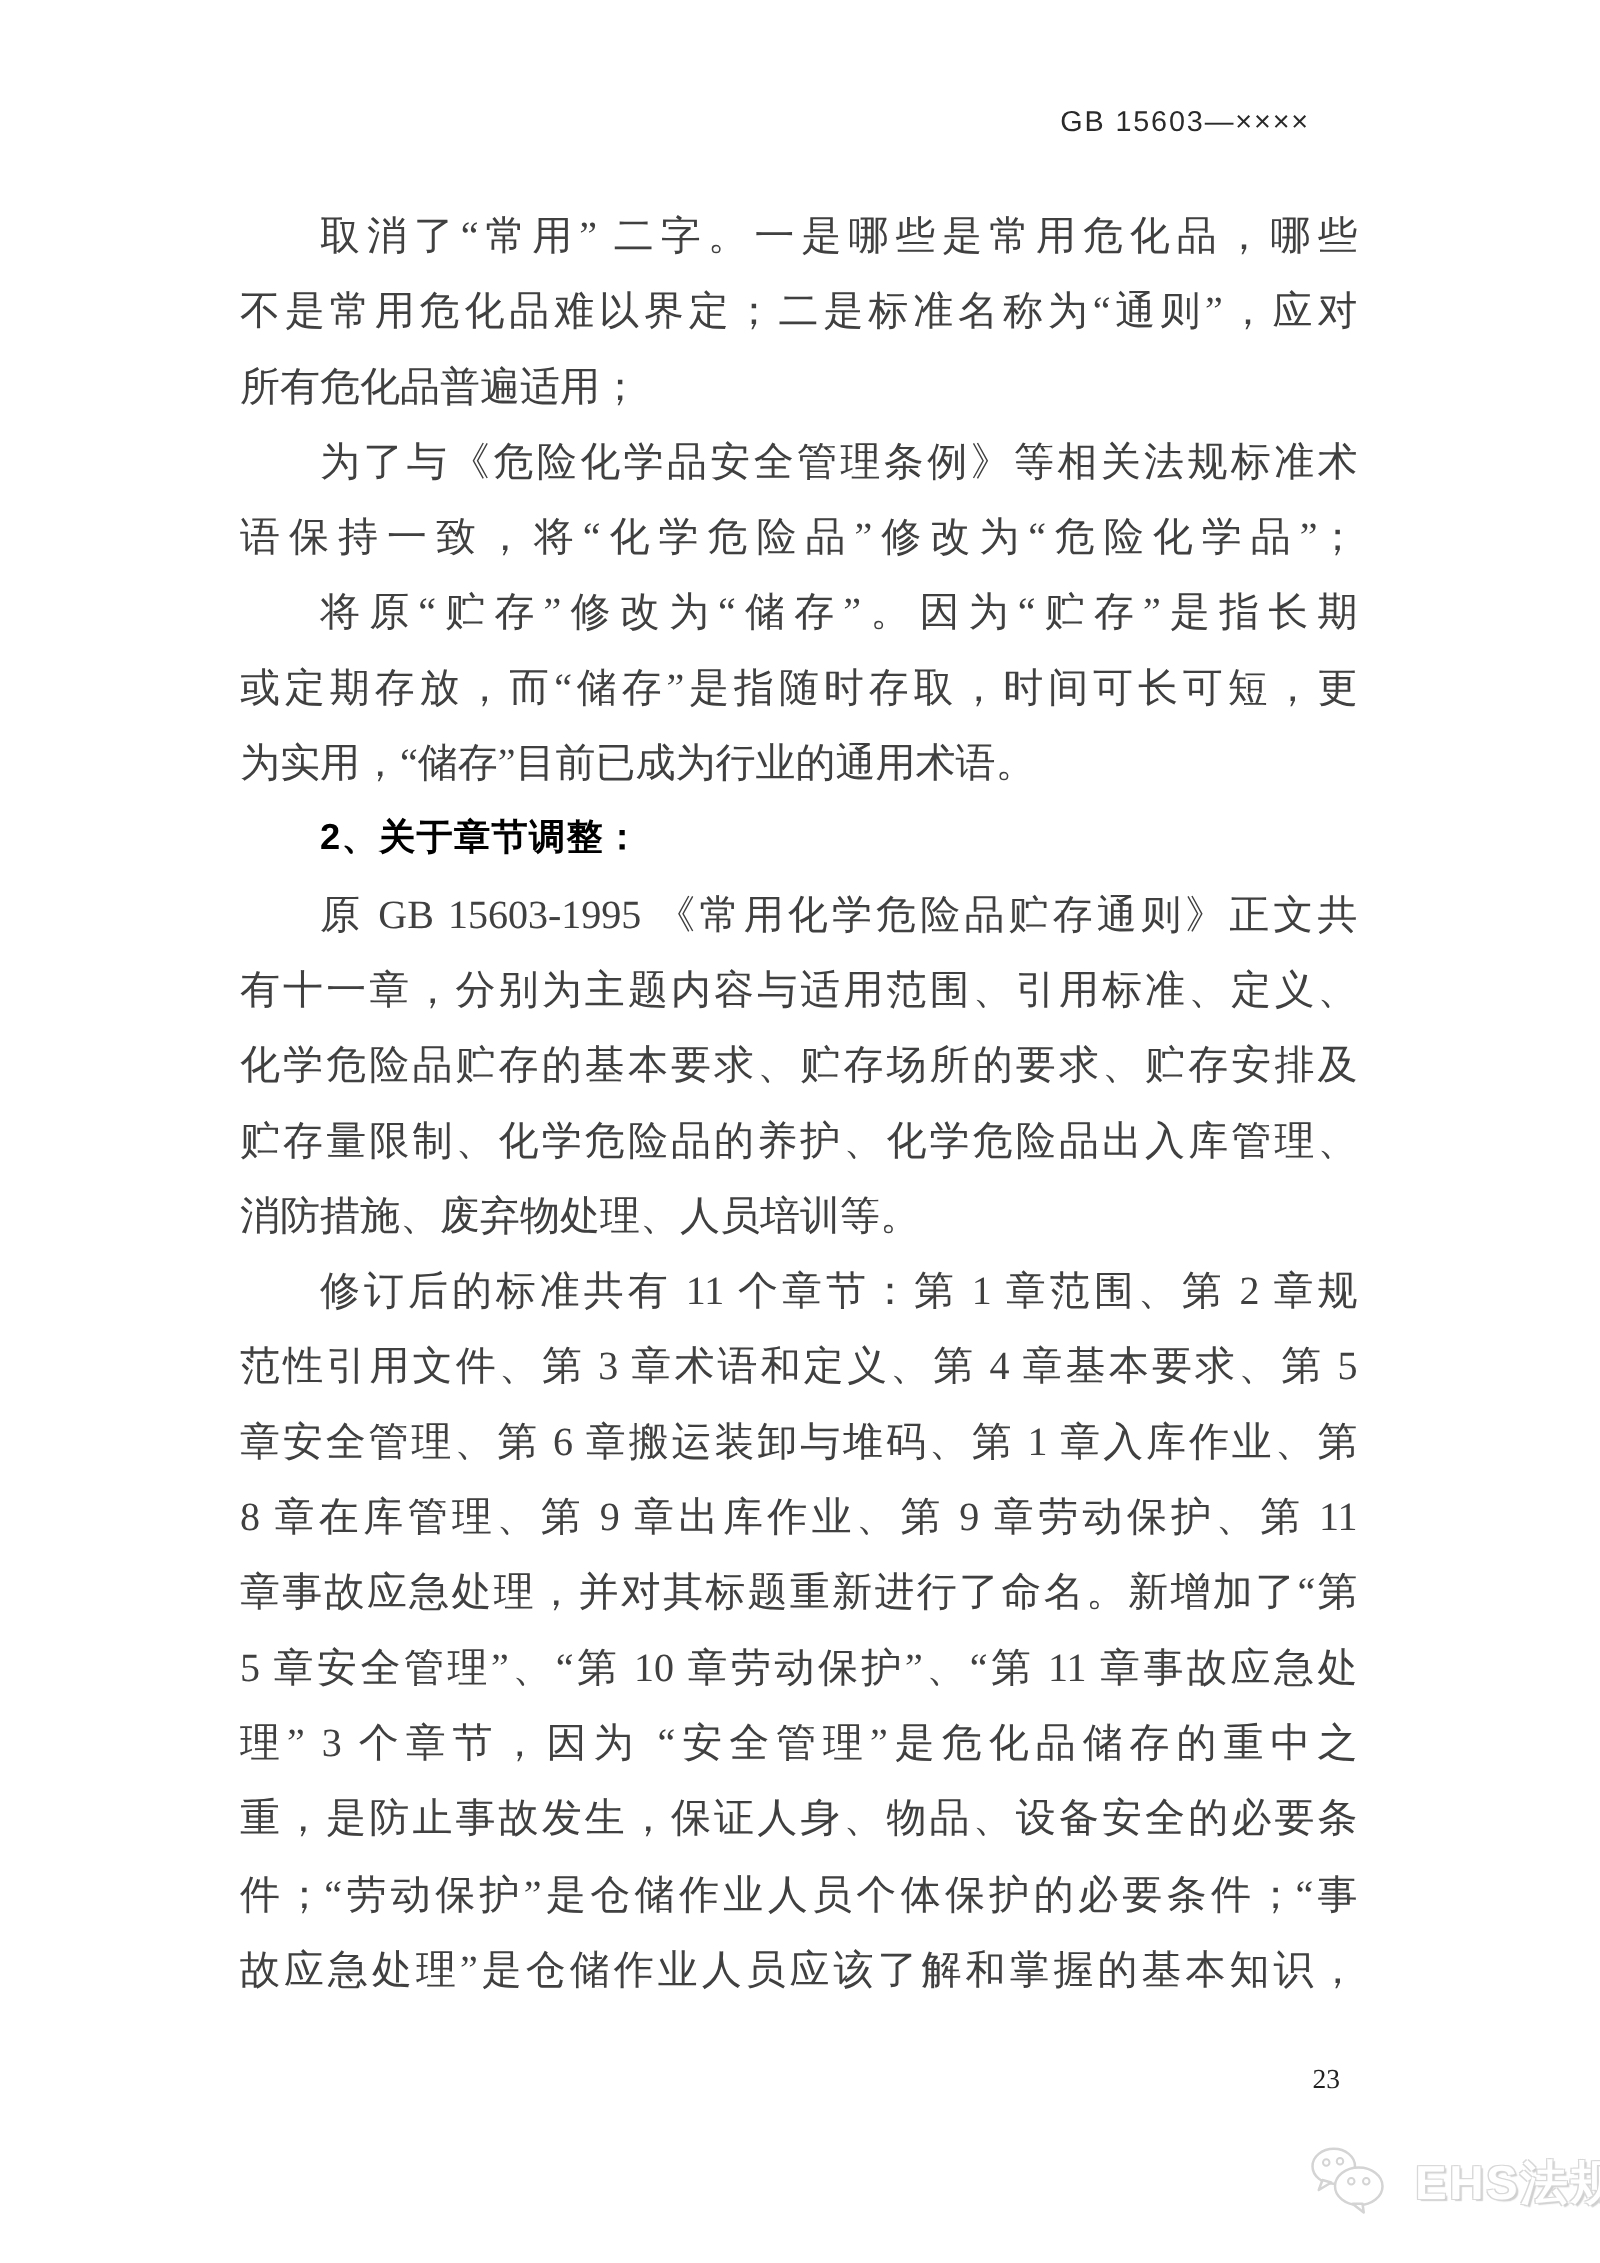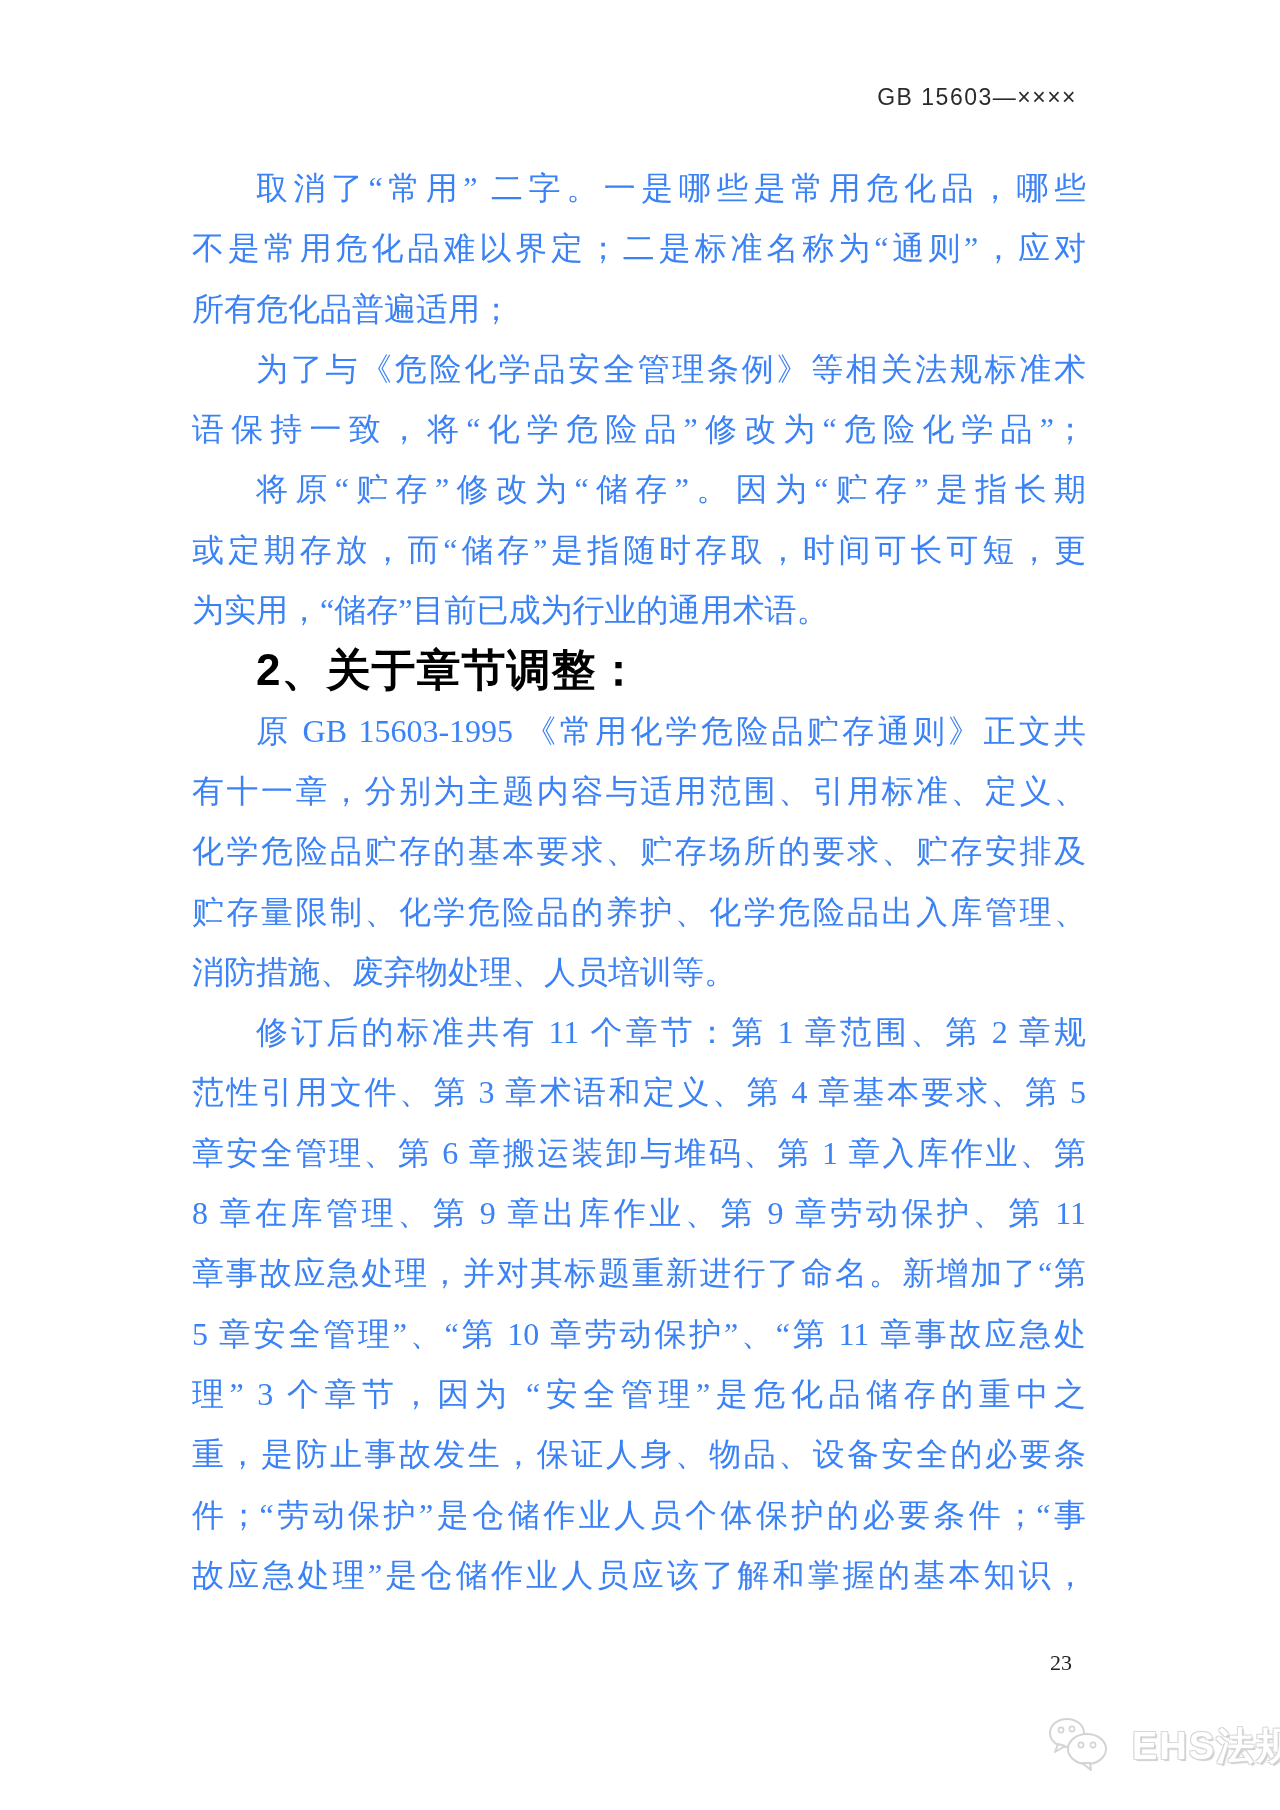--- a/index.html
+++ b/index.html
@@ -13,43 +13,42 @@
     color:#1c1c1c;
   }
   .doc-header {
     position:absolute;
     top:84px; left:0; width:1048px;
     text-align:right;
     font-family:"Liberation Sans", sans-serif;
     font-size:23px;
     letter-spacing:1.5px;
     color:#2a2a2a;
-    padding-left:29px;
   }
   .doc-body {
     position:absolute;
     left:192px; top:158px; width:894px;
   }
   .line {
     height:60.3px;
     line-height:60.3px;
     font-size:32px;
     text-align:left;
-    color:#3b82f6;
+    color:#404040;
   }
   .line.indent { text-indent:64px; }
   .line.justify {
     text-align:justify;
     text-align-last:justify;
     text-justify:inter-ideograph;
   }
   .line.heading {
     font-family:"Liberation Sans", sans-serif;
     font-weight:bold;
-    font-size:44px;
+    font-size:29px;
     letter-spacing:1px;
     color:#000000;
   }
   .page-number {
     position:absolute;
     left:1034px; top:1650px;
     font-size:22px;
     color:#222222;
     margin-left:16px;
   }

